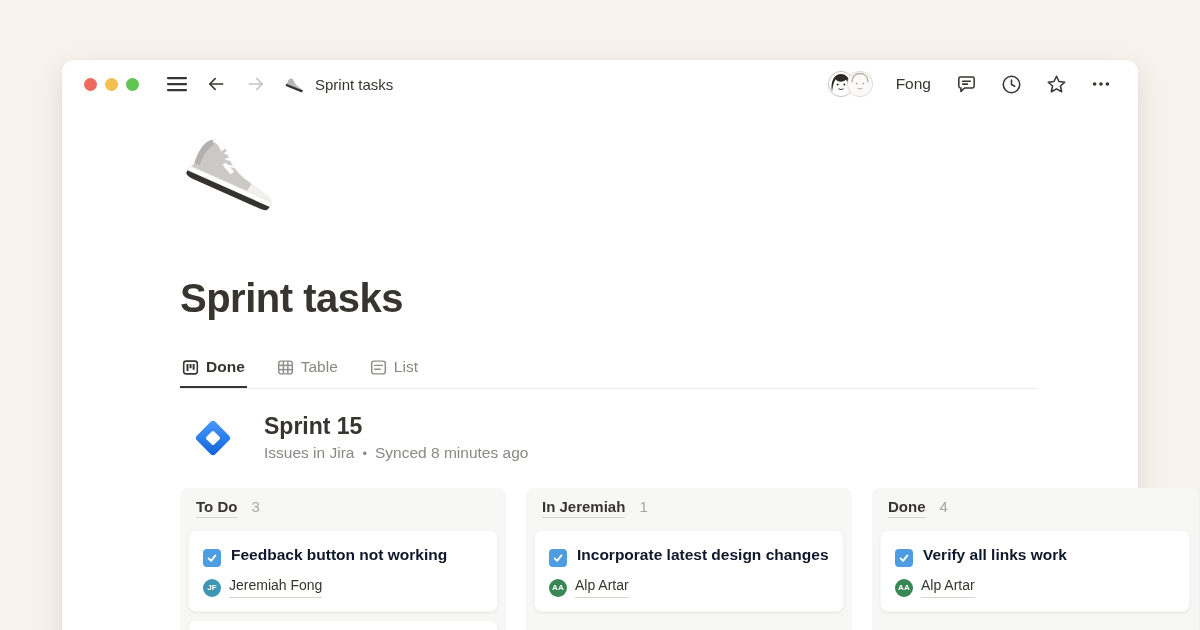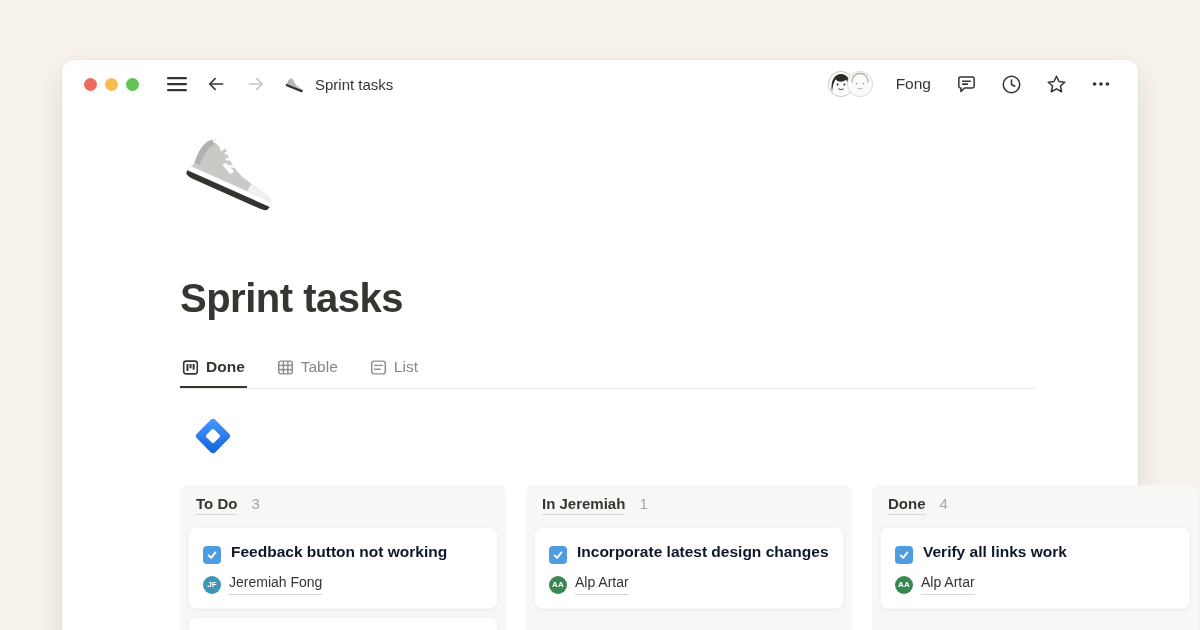--- a/index.html
+++ b/index.html
@@ -214,20 +214,28 @@
       <svg width="46" height="46" viewBox="0 0 44 44">
         <defs>
             <linearGradient id="jg" x1="0" y1="0" x2="1" y2="1">
           <stop offset="0" stop-color="#4C9AFF"></stop>
               <stop offset="1" stop-color="#0E62D9"></stop>
         </linearGradient>
           </defs>
         <rect x="9.5" y="9.5" width="25" height="25" rx="3.5" transform="rotate(45 22 22)" fill="url(#jg)"></rect>
         <rect x="16.8" y="16.8" width="10.4" height="10.4" rx="1.6" transform="rotate(45 22 22)" fill="#ffffff"></rect>
       </svg>
+      <div>
+        <div class="db-title">Sprint 15</div>
+        <div class="db-sub">
+          <span>Issues in Jira</span>
+          <span class="dot">•</span>
+          <span>Synced 8 minutes ago</span>
+        </div>
+      </div>
     </div>
 
     <div class="board">
 
       <div class="col">
         <div class="col-head">
           <span class="col-name">To Do</span>
           <span class="col-count">3</span>
         </div>
         <div class="card">

